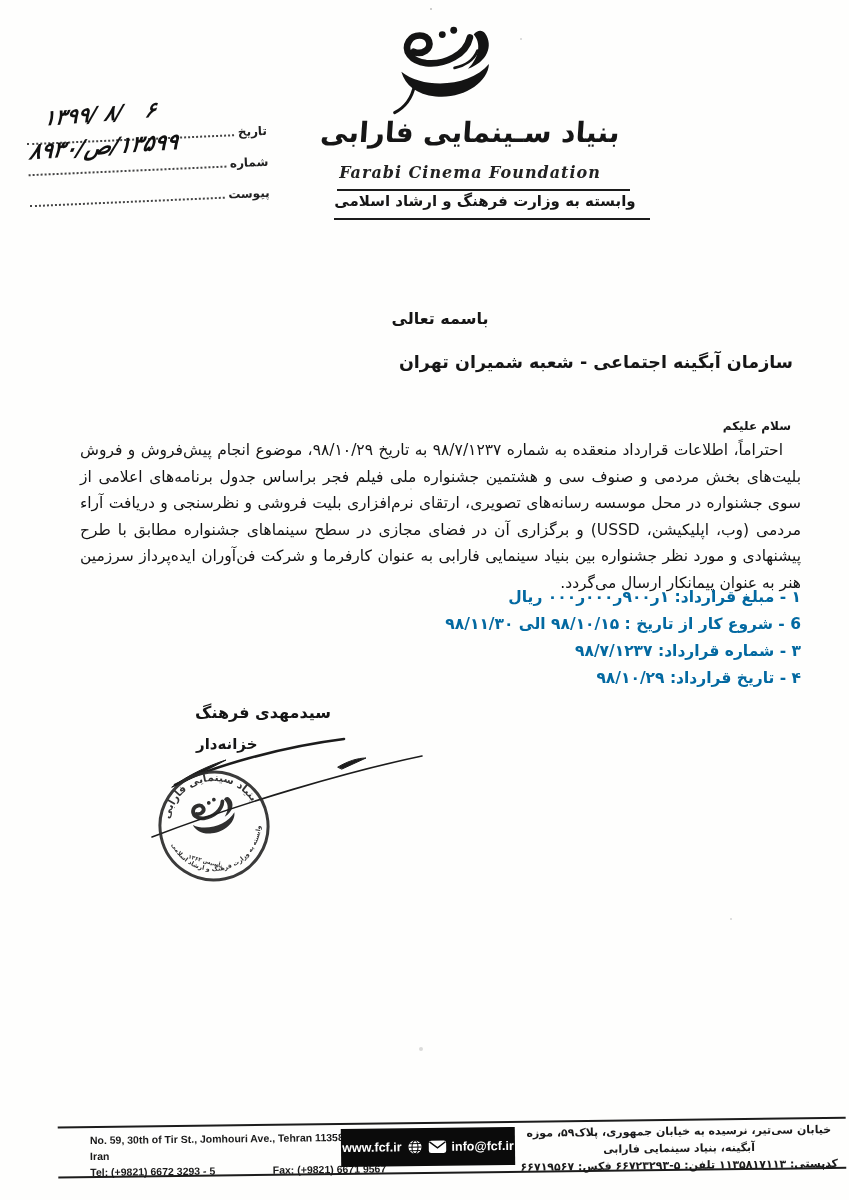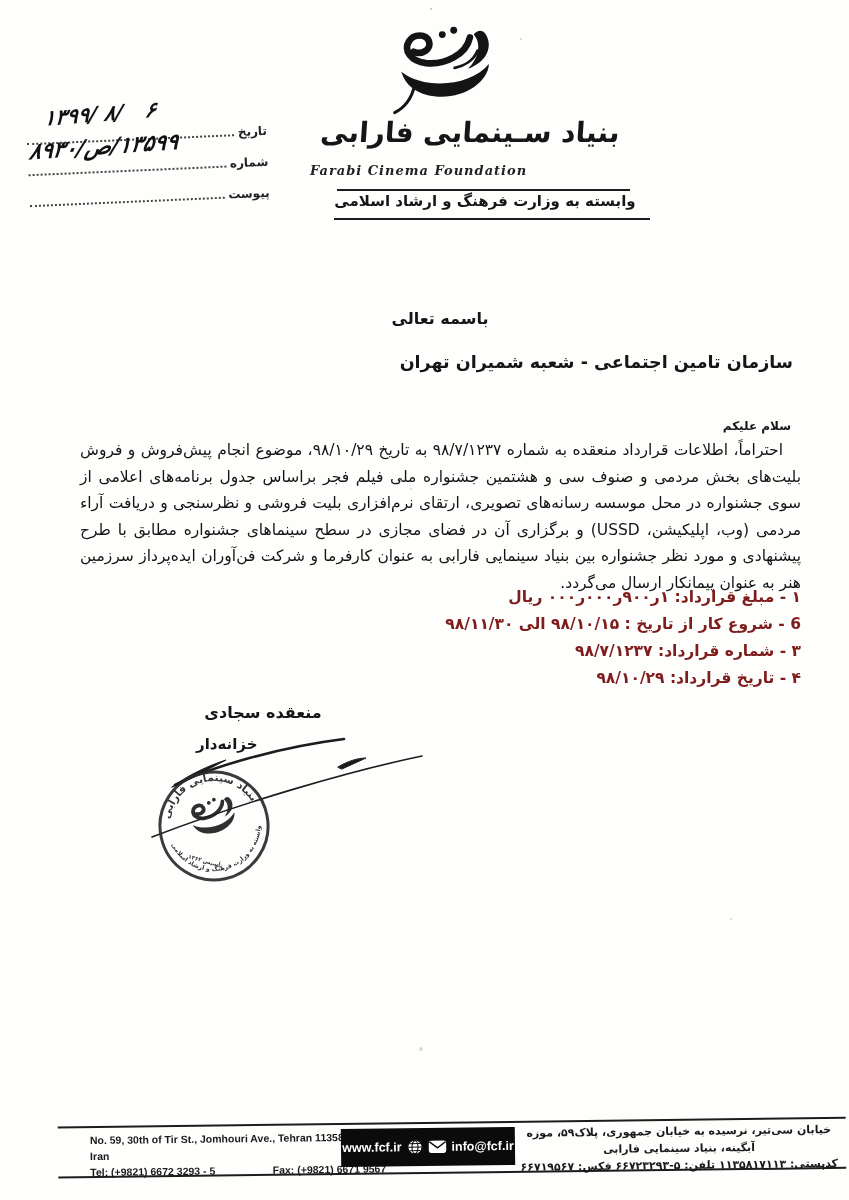--- a/index.html
+++ b/index.html
@@ -9,22 +9,22 @@
   .speck{position:absolute;width:2px;height:2px;border-radius:50%;background:rgba(70,70,70,.35);
          box-shadow:90px 30px 0 rgba(80,80,80,.25),396px -95px 0 1px rgba(60,60,60,.3),
          402px -92px 0 rgba(60,60,60,.3),700px 250px 0 rgba(90,90,90,.2),
          -20px 480px 0 rgba(90,90,90,.25),520px 640px 0 rgba(100,100,100,.2),
          300px 910px 0 rgba(90,90,90,.25),-10px 1040px 0 1px rgba(80,80,80,.2),
          180px -40px 0 rgba(90,90,90,.3),760px 820px 0 rgba(110,110,110,.2);}
   
   .logo-svg{position:absolute;left:383px;top:26px;}
   .title-fa{position:absolute;left:320px;top:116px;width:300px;text-align:center;direction:rtl;
             font-size:28px;font-weight:bold;letter-spacing:1px;transform:skewX(-4deg);}
-  .title-en{position:absolute;left:310px;top:163px;width:300px;text-align:left;
-            font-family:"DejaVu Serif",serif;font-style:italic;font-weight:bold;font-size:13px;
+  .title-en{position:absolute;left:320px;top:163px;width:300px;text-align:center;
+            font-family:"DejaVu Serif",serif;font-style:italic;font-weight:bold;font-size:16px;
             letter-spacing:1px;color:#222;}
   .hrule{position:absolute;height:2px;background:#1c1c1c;}
   .rule-aff-top{left:337px;top:189px;width:293px;}
   .rule-aff-bot{left:334px;top:218px;width:316px;}
   .affiliation{position:absolute;left:320px;top:192px;width:330px;text-align:center;direction:rtl;
                font-size:15px;font-weight:bold;}
   
   .refbox{position:absolute;left:28px;top:112px;width:240px;transform:rotate(-2.5deg);direction:rtl;}
   .refrow{display:flex;align-items:flex-end;height:31px;direction:rtl;}
   .reflabel{font-size:12px;font-weight:bold;color:#222;white-space:nowrap;padding-left:4px;}
@@ -34,21 +34,21 @@
   .hand-date{top:-12px;left:18px;font-size:21px;transform:rotate(-2deg) skewX(-10deg);}
   .hand-num{top:20px;left:2px;font-size:22px;transform:rotate(-1.5deg) skewX(-12deg);}
   
   .besmellah{position:absolute;left:300px;top:309px;width:280px;text-align:center;direction:rtl;
              font-size:16px;font-weight:bold;}
   .recipient{position:absolute;right:56px;top:352px;direction:rtl;font-size:17.5px;font-weight:bold;}
   .salutation{position:absolute;right:58px;top:419px;direction:rtl;font-size:12px;font-weight:bold;}
   .body-text{position:absolute;right:48px;left:52px;top:437px;direction:rtl;text-align:justify;
              font-size:15.5px;line-height:26.5px;text-indent:18px;color:#141414;margin-left:28px;}
   .items{position:absolute;right:48px;top:584px;direction:rtl;text-align:right;
-         font-size:15.5px;line-height:27px;font-weight:bold;color:#7f1d1d;}
+         font-size:15.5px;line-height:27px;font-weight:bold;color:#0369a1;}
   
   .sig-name{position:absolute;left:183px;top:703px;width:160px;text-align:center;direction:rtl;
             font-size:16px;font-weight:bold;}
   .sig-title{position:absolute;left:196px;top:735px;width:100px;text-align:left;direction:rtl;
              font-size:15px;font-weight:bold;}
   .flourish{position:absolute;left:130px;top:715px;}
   .stamp{position:absolute;left:156px;top:768px;transform:rotate(-12deg);opacity:.92;}
   
   .footer{position:absolute;left:0;top:1106px;width:849px;height:84px;transform:rotate(-0.7deg);}
   .f-rule-top{left:58px;top:16px;width:788px;}
@@ -99,32 +99,32 @@
     </div>
     <div class="refrow">
       <span class="reflabel">پیوست</span>
       <span class="refdots"></span>
     </div>
     <span class="hand hand-date">۱۳۹۹/ ۸/   ۶</span>
     <span class="hand hand-num">۸۹۳۰/ص/۱۳۵۹۹</span>
   </div>
 
   <div class="besmellah">باسمه تعالی</div>
-  <div class="recipient">سازمان تامین اجتماعی - شعبه شمیران تهران</div>
+  <div class="recipient">سازمان آبگینه اجتماعی - شعبه شمیران تهران</div>
   <div class="salutation">سلام علیکم</div>
   <div class="body-text">احتراماً، اطلاعات قرارداد منعقده به شماره ۹۸/۷/۱۲۳۷ به تاریخ ۹۸/۱۰/۲۹، موضوع انجام پیش‌فروش و فروش بلیت‌های بخش مردمی و صنوف سی و هشتمین جشنواره ملی فیلم فجر براساس جدول برنامه‌های اعلامی از سوی جشنواره در محل موسسه رسانه‌های تصویری، ارتقای نرم‌افزاری بلیت فروشی و نظرسنجی و دریافت آراء مردمی (وب، اپلیکیشن، USSD) و برگزاری آن در فضای مجازی در سطح سینماهای جشنواره مطابق با طرح پیشنهادی و مورد نظر جشنواره بین بنیاد سینمایی فارابی به عنوان کارفرما و شرکت فن‌آوران ایده‌پرداز سرزمین هنر به عنوان پیمانکار ارسال می‌گردد.</div>
 
   <div class="items">
     <div>۱ - مبلغ قرارداد: ۱ر۹۰۰ر۰۰۰ر۰۰۰ ریال</div>
     <div>6 - شروع کار از تاریخ : ۹۸/۱۰/۱۵ الی ۹۸/۱۱/۳۰</div>
     <div>۳ - شماره قرارداد: ۹۸/۷/۱۲۳۷</div>
     <div>۴ - تاریخ قرارداد: ۹۸/۱۰/۲۹</div>
   </div>
 
-  <div class="sig-name">منعقده سجادی</div>
+  <div class="sig-name">سیدمهدی فرهنگ</div>
   <div class="sig-title">خزانه‌دار</div>
 
   <svg class="flourish" width="320" height="180" viewBox="0 0 320 180">
     <g fill="none" stroke="#1c1c1c" stroke-linecap="round">
       <path d="M45,70 C80,52 150,32 214,24" stroke-width="2.6"></path>
       <path d="M42,72 C58,60 80,50 96,45 L52,68 Z" fill="#1c1c1c" stroke-width="1"></path>
       <path d="M22,122 C110,88 220,56 292,41" stroke-width="1.6"></path>
       <path d="M208,52 C218,46 228,43 236,43 L212,54 Z" fill="#1c1c1c" stroke-width="1"></path>
     </g>
   </svg>

